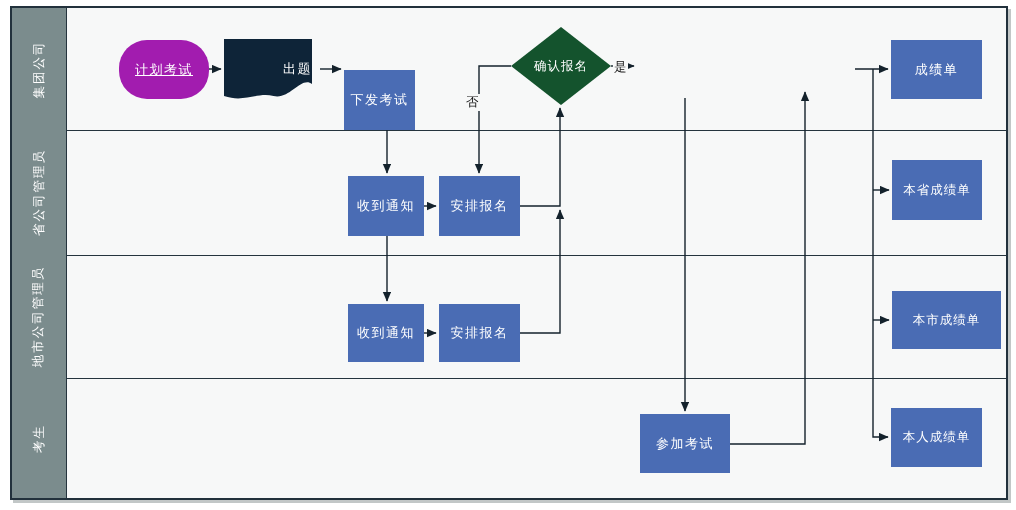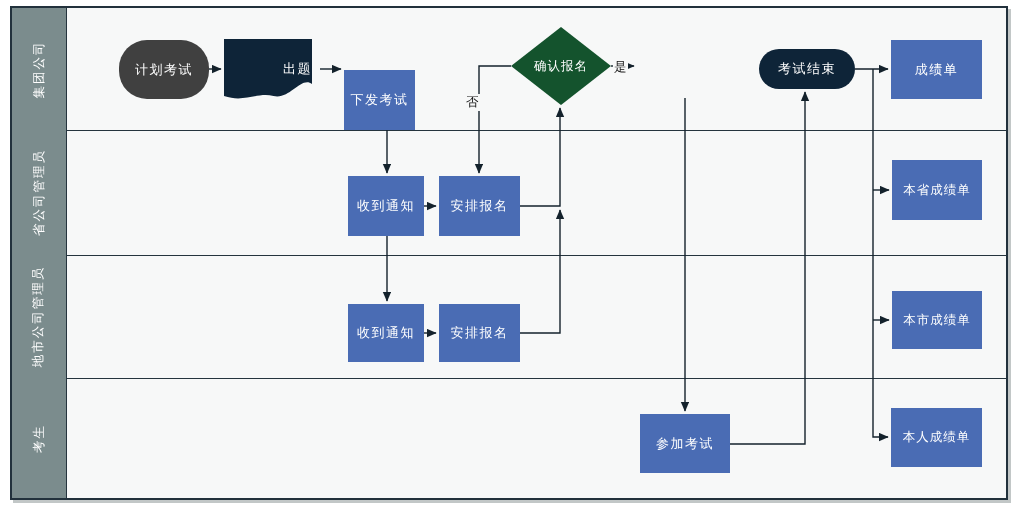--- a/index.html
+++ b/index.html
@@ -23,41 +23,41 @@
   .lane-cell span { transform:rotate(-90deg); white-space:nowrap; color:#ffffff;
                     font-size:12.5px; letter-spacing:2px; }
 
   
   svg.wires { position:absolute; left:0; top:0; z-index:4; }
 
   
   .node { position:absolute; z-index:5; display:flex; align-items:center; justify-content:center;
           color:#ffffff; font-size:13px; letter-spacing:1.5px; white-space:nowrap; }
   .proc { background:#4a6cb4; }
-  .start { background:#404040; border-radius:28px; }
+  .start { background:#a21caf; border-radius:28px;text-decoration:underline; }
   .terminator { background:#0e2438; border-radius:20px; }
   .doc { background:transparent; }
   .doc svg { position:absolute; left:0; top:0; width:100%; height:100%; }
   .doc span { position:relative; z-index:1; }
   .diamond { background:#14532d; clip-path:polygon(50% 0,100% 50%,50% 100%,0 50%); }
 
   .n-plan   { left:107px; top:32px;  width:90px; height:59px; }
   .n-draft  { left:212px; top:31px;  width:88px; height:60px;justify-content:flex-end; }
   .n-issue  { left:332px; top:30px;  width:71px; height:60px;margin-top:32px; }
   .n-confirm{ left:499px; top:19px;  width:100px; height:78px; font-size:12.5px; letter-spacing:1px; }
   .n-notify { left:625px; top:31px;  width:81px; height:59px; }
   .n-finish { left:747px; top:41px;  width:96px; height:40px; }
   .n-score  { left:879px; top:32px;  width:91px; height:59px; }
   .n-recv2  { left:336px; top:168px; width:76px; height:60px; }
   .n-arr2   { left:427px; top:168px; width:81px; height:60px; }
   .n-recv3  { left:336px; top:296px; width:76px; height:58px; }
   .n-arr3   { left:427px; top:296px; width:81px; height:58px; }
   .n-attend { left:628px; top:406px; width:90px; height:59px;align-items:center; }
   .n-sprov  { left:880px; top:152px; width:90px; height:60px; font-size:12.5px; letter-spacing:1px; }
-  .n-scity  { left:880px; top:283px; width:90px; height:58px; font-size:12.5px; letter-spacing:1px; }
+  .n-scity  { left:880px; top:283px; width:109px; height:58px; font-size:12.5px; letter-spacing:1px; }
   .n-sself  { left:879px; top:400px; width:91px; height:59px; font-size:12.5px; letter-spacing:1px; }
 
   .edge-label { position:absolute; z-index:6; color:#111111; font-size:12.5px;
                 background:#f7f8f8; padding:0 1px; }
   .el-no  { left:453px; top:86px; }
   .el-yes { left:601px; top:51px; }
 </style>
 </head>
 <body>
 
@@ -121,23 +121,20 @@
 
   <div class="node proc n-issue">
     <span>下发考试</span>
   </div>
 
   <div class="node diamond n-confirm">
     <span>确认报名</span>
   </div>
 
 
-  <div class="node terminator n-finish">
-    <span>考试结束</span>
-  </div>
 
   <div class="node proc n-score">
     <span>成绩单</span>
   </div>
 
   <div class="node proc n-recv2">
     <span>收到通知</span>
   </div>
 
   <div class="node proc n-arr2">

